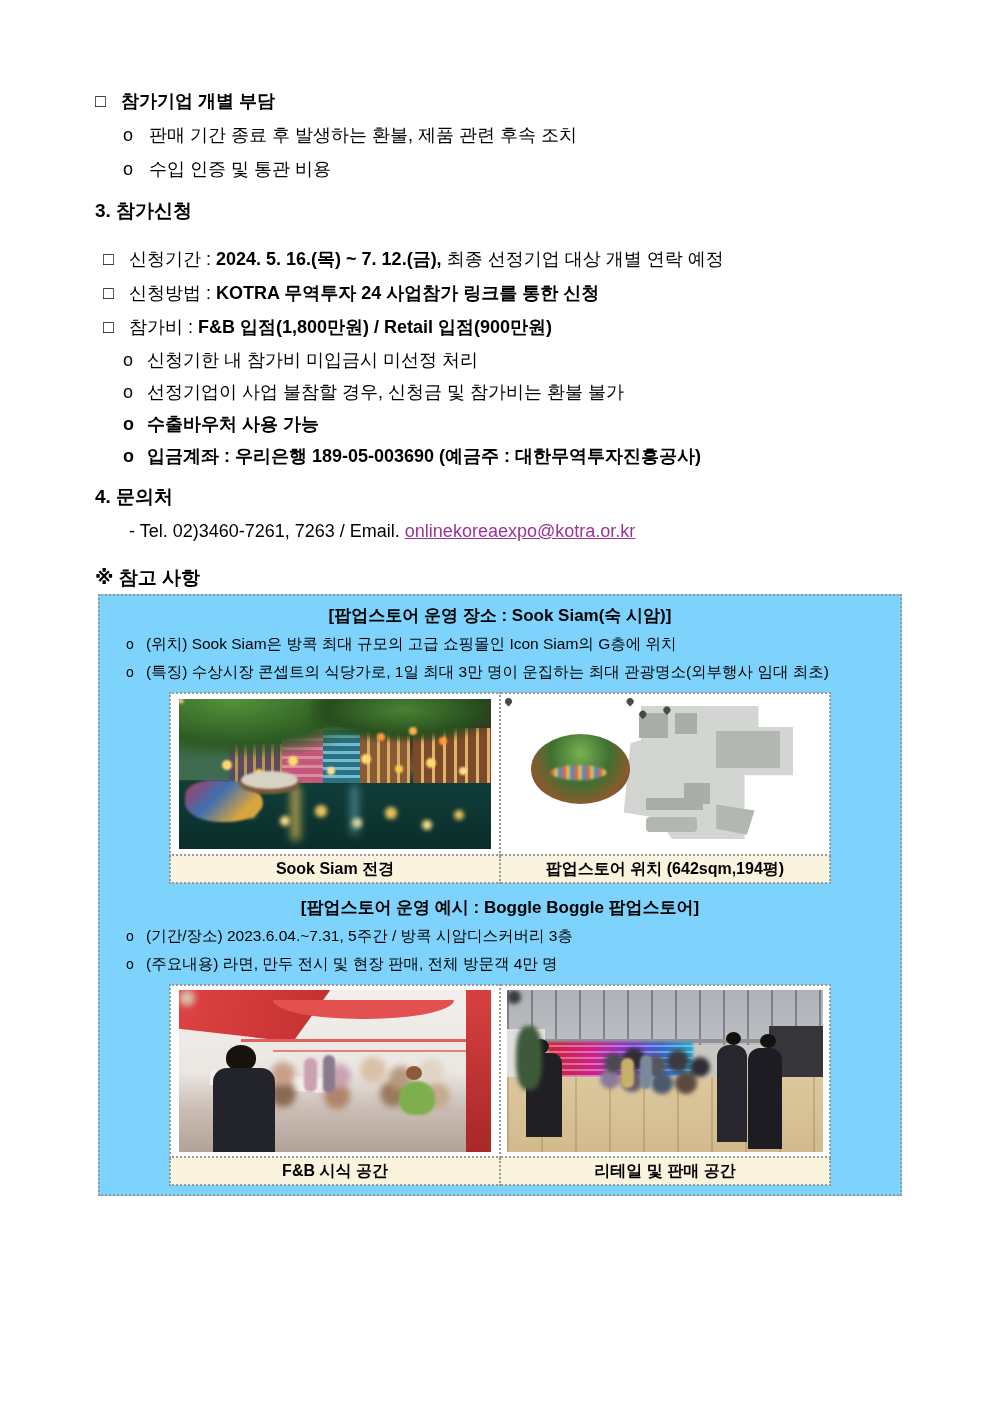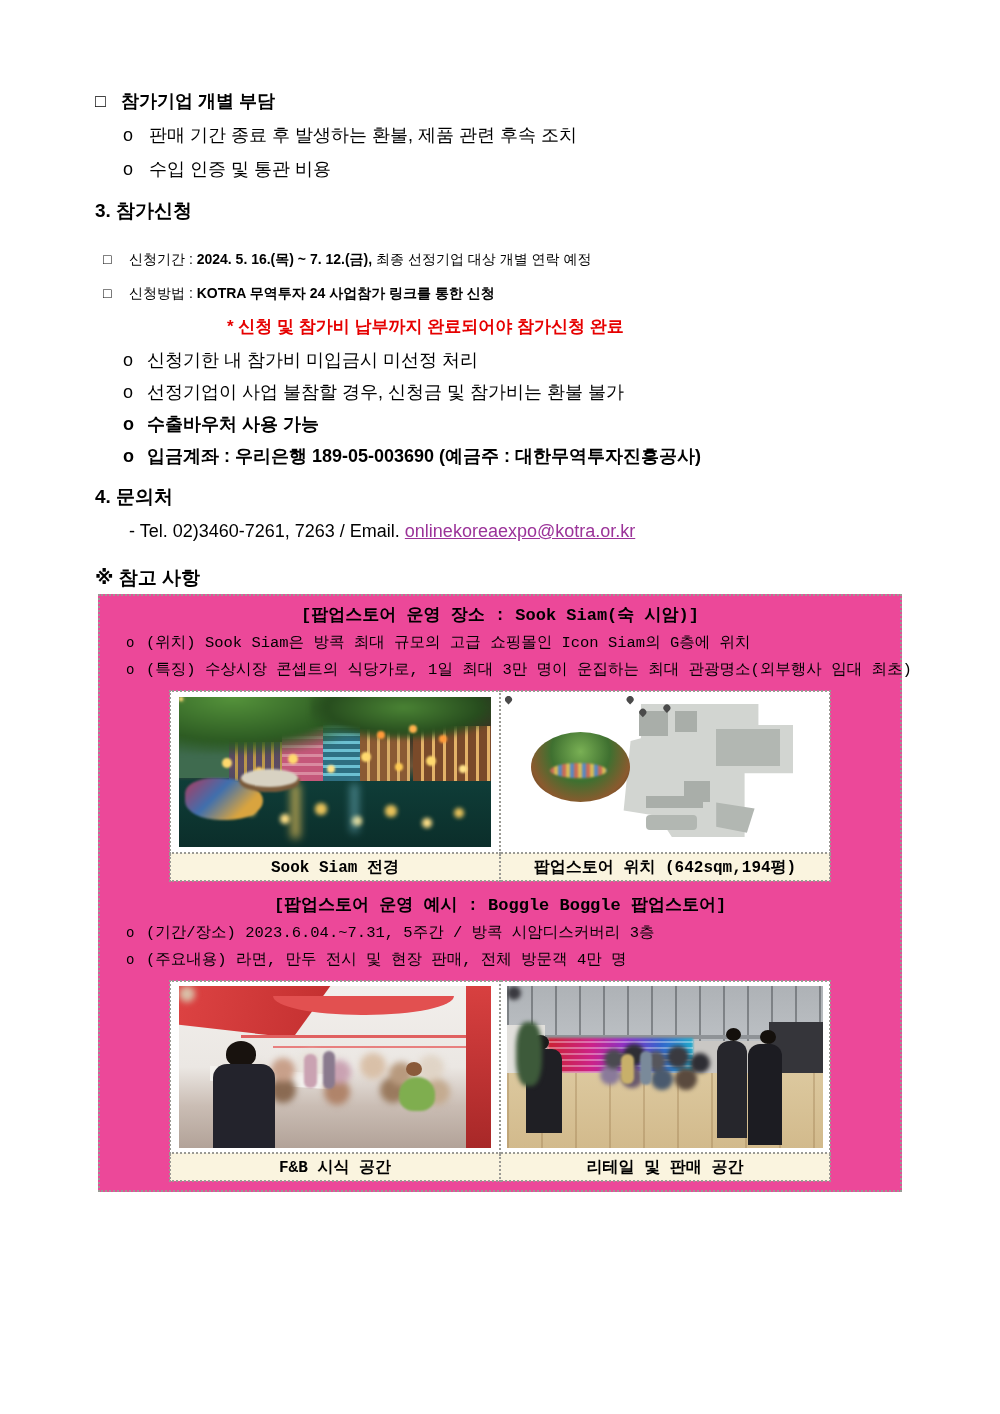--- a/index.html
+++ b/index.html
@@ -7,27 +7,27 @@
         font-family:"Liberation Sans","DejaVu Sans",sans-serif;color:#000;}
   .content{padding:84px 95px 0 95px;}
   p{margin:0;}
   .lh{line-height:34px;font-size:18px;}
   .sec-title{font-size:19px;font-weight:bold;line-height:34px;}
   .mark{display:inline-block;width:26px;}
   .omark{display:inline-block;width:24px;padding-left:2px;}
   .indent1{padding-left:26px;line-height:34px;font-size:18px;}
   .indent1 .omark{width:26px;}
   .fee-item{padding-left:26px;line-height:32px;font-size:18px;}
-  .sq-line{padding-left:8px;line-height:34px;font-size:14px;}
+  .sq-line{padding-left:8px;line-height:34px;font-size:18px;}
   b{font-weight:bold;}
   .red-note{color:#e60000;font-weight:bold;font-size:17px;line-height:34px;padding-left:132px;}
   .tel-line{padding-left:34px;line-height:34px;font-size:18px;}
   .email{color:#9b3399;text-decoration:underline;}
   .ref-title{font-size:19px;font-weight:bold;line-height:28px;margin-top:16px;}
-  .ref-box{margin:2px 0 0 3px;width:800px;border:2px dotted #9a9a94;padding:6px 0 8px 0;background:#ec4899;font-family:Liberation Mono, monospace;}
+  .ref-box{margin:2px 0 0 3px;width:800px;border:2px dotted #9a9a94;padding:6px 0 8px 0;background:#7dd3fc;}
   .box-title{text-align:center;font-weight:bold;font-size:17px;line-height:28px;}
   .box-li{padding-left:24px;font-size:15.5px;line-height:27px;white-space:nowrap;}
   .box-li .omark{width:20px;font-size:14px;}
   table.imgtab{border-collapse:collapse;margin:6px auto 0 auto;width:662px;table-layout:fixed;}
   table.imgtab td{border:2px dotted #9a9a94;padding:0;}
   td.imgcell{height:160px;background:#fff;vertical-align:middle;}
   td.imgcell2{height:170px;background:#fff;vertical-align:middle;}
   td.capcell{height:26px;background:#faf4df;text-align:center;font-weight:bold;font-size:16px;}
   .ph{position:relative;overflow:hidden;}
   .ph1{width:312px;height:150px;margin:5px auto;}
@@ -43,21 +43,21 @@
   <div class="content">
 
     <p class="lh"><b><span class="mark">□</span><span>참가기업 개별 부담</span></b></p>
     <p class="indent1"><span class="omark">o</span><span>판매 기간 종료 후 발생하는 환불, 제품 관련 후속 조치</span></p>
     <p class="indent1"><span class="omark">o</span><span>수입 인증 및 통관 비용</span></p>
 
     <p class="sec-title" style="margin-top:8px;">3. 참가신청</p>
 
     <p class="sq-line" style="margin-top:14px;"><span class="mark">□</span><span>신청기간 : </span><b>2024. 5. 16.(목) ~ 7. 12.(금),</b><span> 최종 선정기업 대상 개별 연락 예정</span></p>
     <p class="sq-line"><span class="mark">□</span><span>신청방법 : </span><b>KOTRA 무역투자 24 사업참가 링크를 통한 신청</b></p>
-    <p class="red-note">* 신청 및 참가비 납부까지 완료되어야 참가신청 완료</p>
+    <p class="sq-line"><span class="mark">□</span><span>참가비 : </span><b>F&amp;B 입점(1,800만원) / Retail 입점(900만원)</b></p>
 
     <p class="fee-item"><span class="omark">o</span><span>신청기한 내 참가비 미입금시 미선정 처리</span></p>
     <p class="fee-item"><span class="omark">o</span><span>선정기업이 사업 불참할 경우, 신청금 및 참가비는 환불 불가</span></p>
     <p class="fee-item"><b><span class="omark">o</span><span>수출바우처 사용 가능</span></b></p>
     <p class="fee-item"><b><span class="omark">o</span><span>입금계좌 : 우리은행 189-05-003690 (예금주 : 대한무역투자진흥공사)</span></b></p>
 
     <p class="sec-title" style="margin-top:8px;">4. 문의처</p>
     <p class="tel-line"><span>-</span><span> Tel. 02)3460-7261, 7263 / Email. </span><a href="#" class="email">onlinekoreaexpo@kotra.or.kr</a></p>
 
     <p class="ref-title">※ 참고 사항</p>

